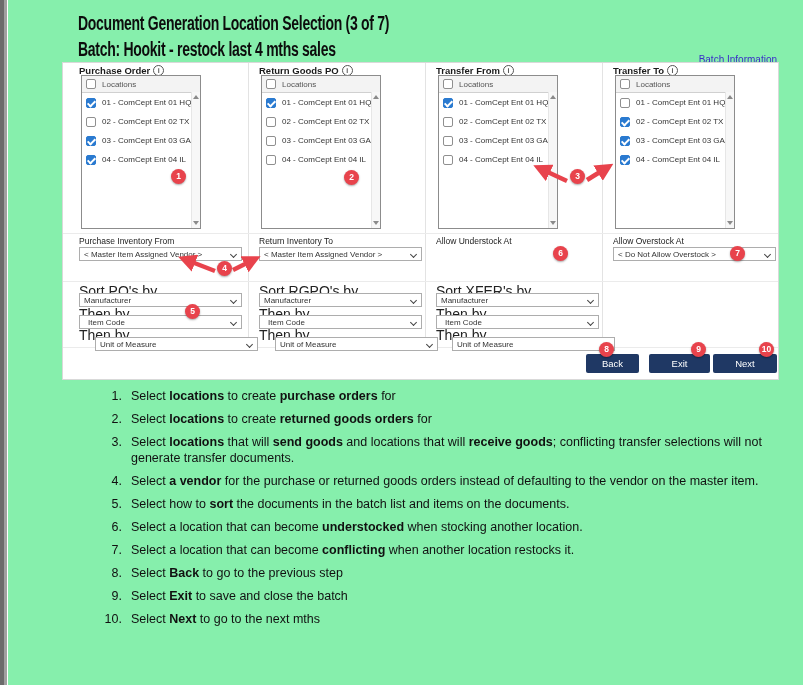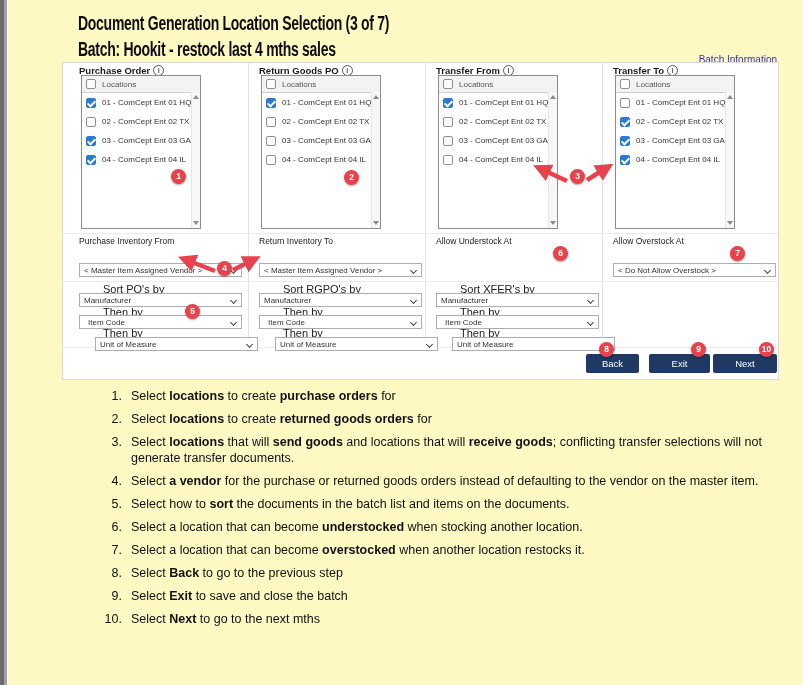--- a/index.html
+++ b/index.html
@@ -1,16 +1,16 @@
 <!DOCTYPE html>
 <html style="--accent_red: #e8434c; --checkbox_blue: #2a7ad0; --button_navy: #1f3864; --link_blue: #3a2ec8;"><head>
 <meta charset="utf-8">
 <style>
   html,body { margin:0; padding:0; background:#fff; }
-  .canvas { position:relative; width:803px; height:685px; overflow:hidden; background:#fef9c3;
+  .canvas { position:relative; width:803px; height:685px; overflow:hidden; background:#86efac;
             font-family:"Liberation Sans", sans-serif; }
   .left-strip { position:absolute; left:0; top:0; width:8px; height:685px;
                 background:linear-gradient(90deg,#6b6b6b 0 4px,#a0a0a0 4px 7px,#ffffff 7px); }
   .t1 { position:absolute; left:78px; top:12px; font-weight:bold; font-size:20px; color:#0d0d0d;
         transform:scaleX(.70); transform-origin:left top; letter-spacing:-.4px; white-space:nowrap; }
   .t2 { position:absolute; left:78px; top:38px; font-weight:bold; font-size:20px; color:#0d0d0d;
         transform:scaleX(.70); transform-origin:left top; letter-spacing:-.4px; white-space:nowrap; }
   .batch-link-wrap { position:absolute; left:62px; top:49px; width:715px; text-align:right; }
   .batch-link { font-size:10px; color:var(--link_blue); text-decoration:none; cursor:pointer; }
 
@@ -45,22 +45,22 @@
             border-bottom:4px solid #8a8a8a; }
   .tri-down { width:0; height:0; border-left:3px solid transparent; border-right:3px solid transparent;
             border-top:4px solid #8a8a8a; }
 
   .field-label { position:absolute; left:0; top:173px; font-size:8.5px; color:#222; white-space:nowrap; }
   .sel { position:absolute; left:0; width:163px; height:14px; border:1px solid #adadad; background:#fff;
          font-size:8px; line-height:13px; color:#333; padding:0 14px 0 4px; box-sizing:border-box;
          white-space:nowrap; overflow:hidden; cursor:default; }
   .sel .chev { position:absolute; right:5px; top:4px; width:4px; height:4px;
          border:solid #444; border-width:0 1px 1px 0; transform:rotate(45deg); }
-  .sel.f { top:200px; }
-  .sort-label { position:absolute; left:0; font-size:11px; color:#222; white-space:nowrap;margin-left:24px; }
+  .sel.f { top:184px; }
+  .sort-label { position:absolute; left:0; font-size:14px; color:#222; white-space:nowrap; }
   .sl1 { top:220px; } .ss1 { top:230px; }
   .sl2 { top:243px; } .ss2 { top:252px;padding-left:8px; }
   .sl3 { top:264px; } .ss3 { top:274px;margin-left:16px; }
 
   .btn { position:absolute; top:354px; height:19px; background:var(--button_navy); color:#fff;
          font-size:9.5px; line-height:19px; text-align:center; border-radius:2px; cursor:pointer;
          font-family:"Liberation Sans", sans-serif; }
   .btn-back { left:586px; width:53px; }
   .btn-exit { left:649px; width:61px; }
   .btn-next { left:713px; width:64px; }
@@ -338,21 +338,21 @@
     <div class="ins-item">
       <span class="ins-num">5.</span>
       <span class="ins-text"><span>Select how to </span><span class="b">sort</span><span> the documents in the batch list and items on the documents.</span></span>
     </div>
     <div class="ins-item">
       <span class="ins-num">6.</span>
       <span class="ins-text"><span>Select a location that can become </span><span class="b">understocked</span><span> when stocking another location.</span></span>
     </div>
     <div class="ins-item">
       <span class="ins-num">7.</span>
-      <span class="ins-text"><span>Select a location that can become </span><span class="b">overstocked</span><span> when another location restocks it.</span></span>
+      <span class="ins-text"><span>Select a location that can become </span><span class="b">conflicting</span><span> when another location restocks it.</span></span>
     </div>
     <div class="ins-item">
       <span class="ins-num">8.</span>
       <span class="ins-text"><span>Select </span><span class="b">Back</span><span> to go to the previous step</span></span>
     </div>
     <div class="ins-item">
       <span class="ins-num">9.</span>
       <span class="ins-text"><span>Select </span><span class="b">Exit</span><span> to save and close the batch</span></span>
     </div>
     <div class="ins-item">

